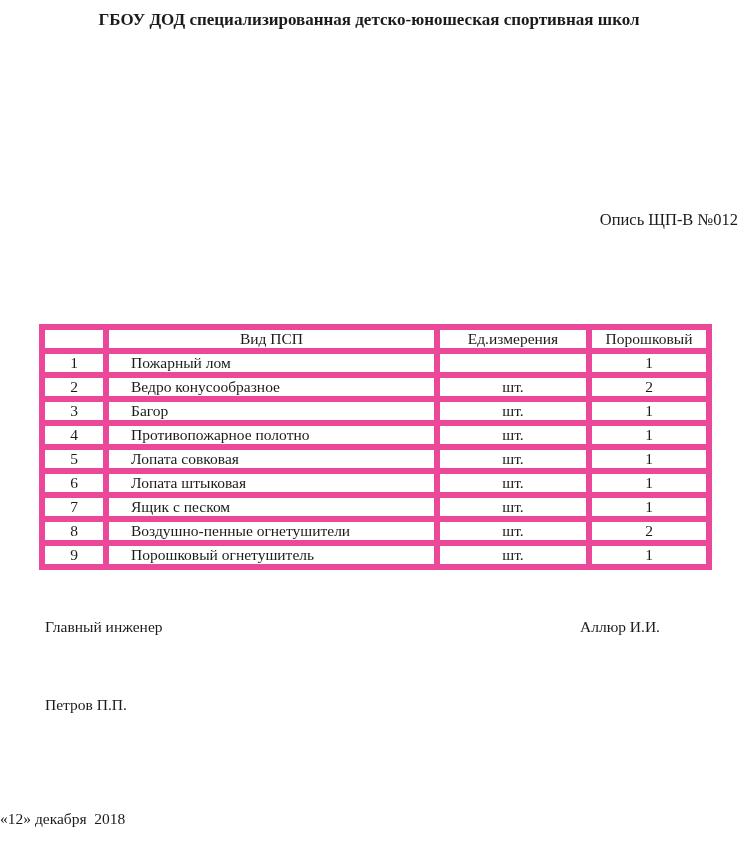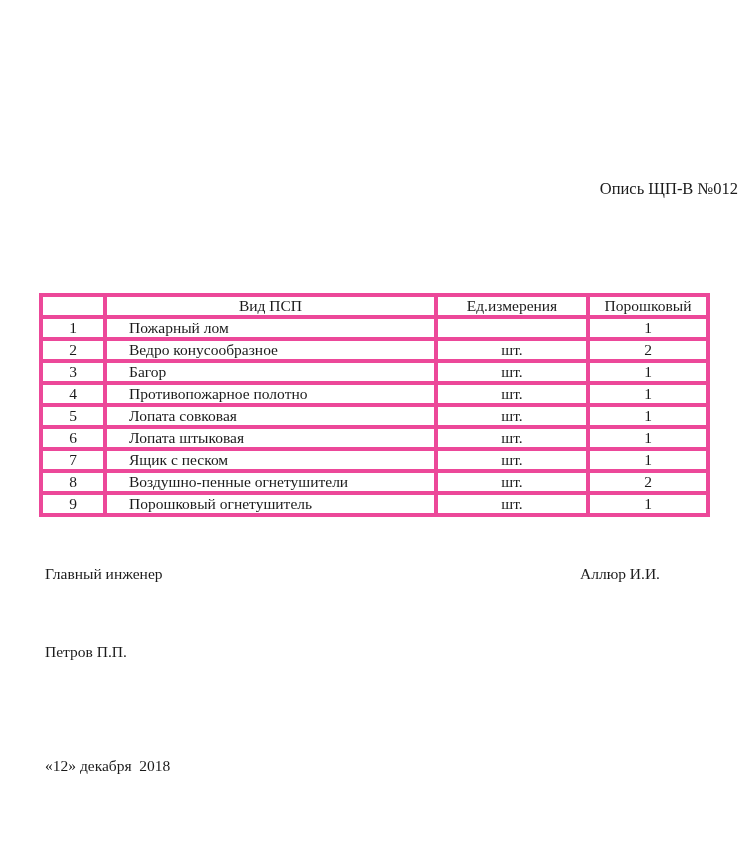--- a/index.html
+++ b/index.html
@@ -30,21 +30,21 @@
 
   table.inv {
     margin-top: 93px;
     margin-left: 39px;
     width: 667px;
     border-collapse: collapse;
     table-layout: fixed;
     font-size: 15.5px;
   }
   table.inv td, table.inv th {
-    border: 4px solid #ec4899;
+    border: 6px solid #ec4899;
     height: 22px;
     padding: 0 2px;
     font-weight: normal;
     text-align: center;
     vertical-align: middle;
     overflow: hidden;
     white-space: nowrap;
   }
   table.inv { border: 2px solid #1c1c1c; border-bottom-width: 3px; }
   table.inv td.name { text-align: left; padding-left: 22px; }
@@ -56,32 +56,32 @@
     padding-left: 45px;
     padding-right: 78px;
     font-size: 15.5px;
     line-height: 22px;
   }
   .sig-row.first { margin-top: 46px; gap: 37px; }
   .sig-row.second { margin-top: 56px; }
 
   .date-line {
     margin-top: 92px;
-    padding-left: 45px;
     font-size: 15.5px;
     line-height: 22px;
     white-space: pre-wrap;
   }
 </style>
 </head>
 <body>
 
 <div class="page">
 
   <div class="doc-header">
+    <div>ГБОУ ДОД специализированная детско-юношеская спортивная школ</div>
   </div>
 
   <div class="doc-title">Опись ЩП-В №012</div>
 
   <table class="inv">
     <colgroup>
       <col style="width:64px">
       <col style="width:331px">
       <col style="width:152px">
       <col style="width:120px">

